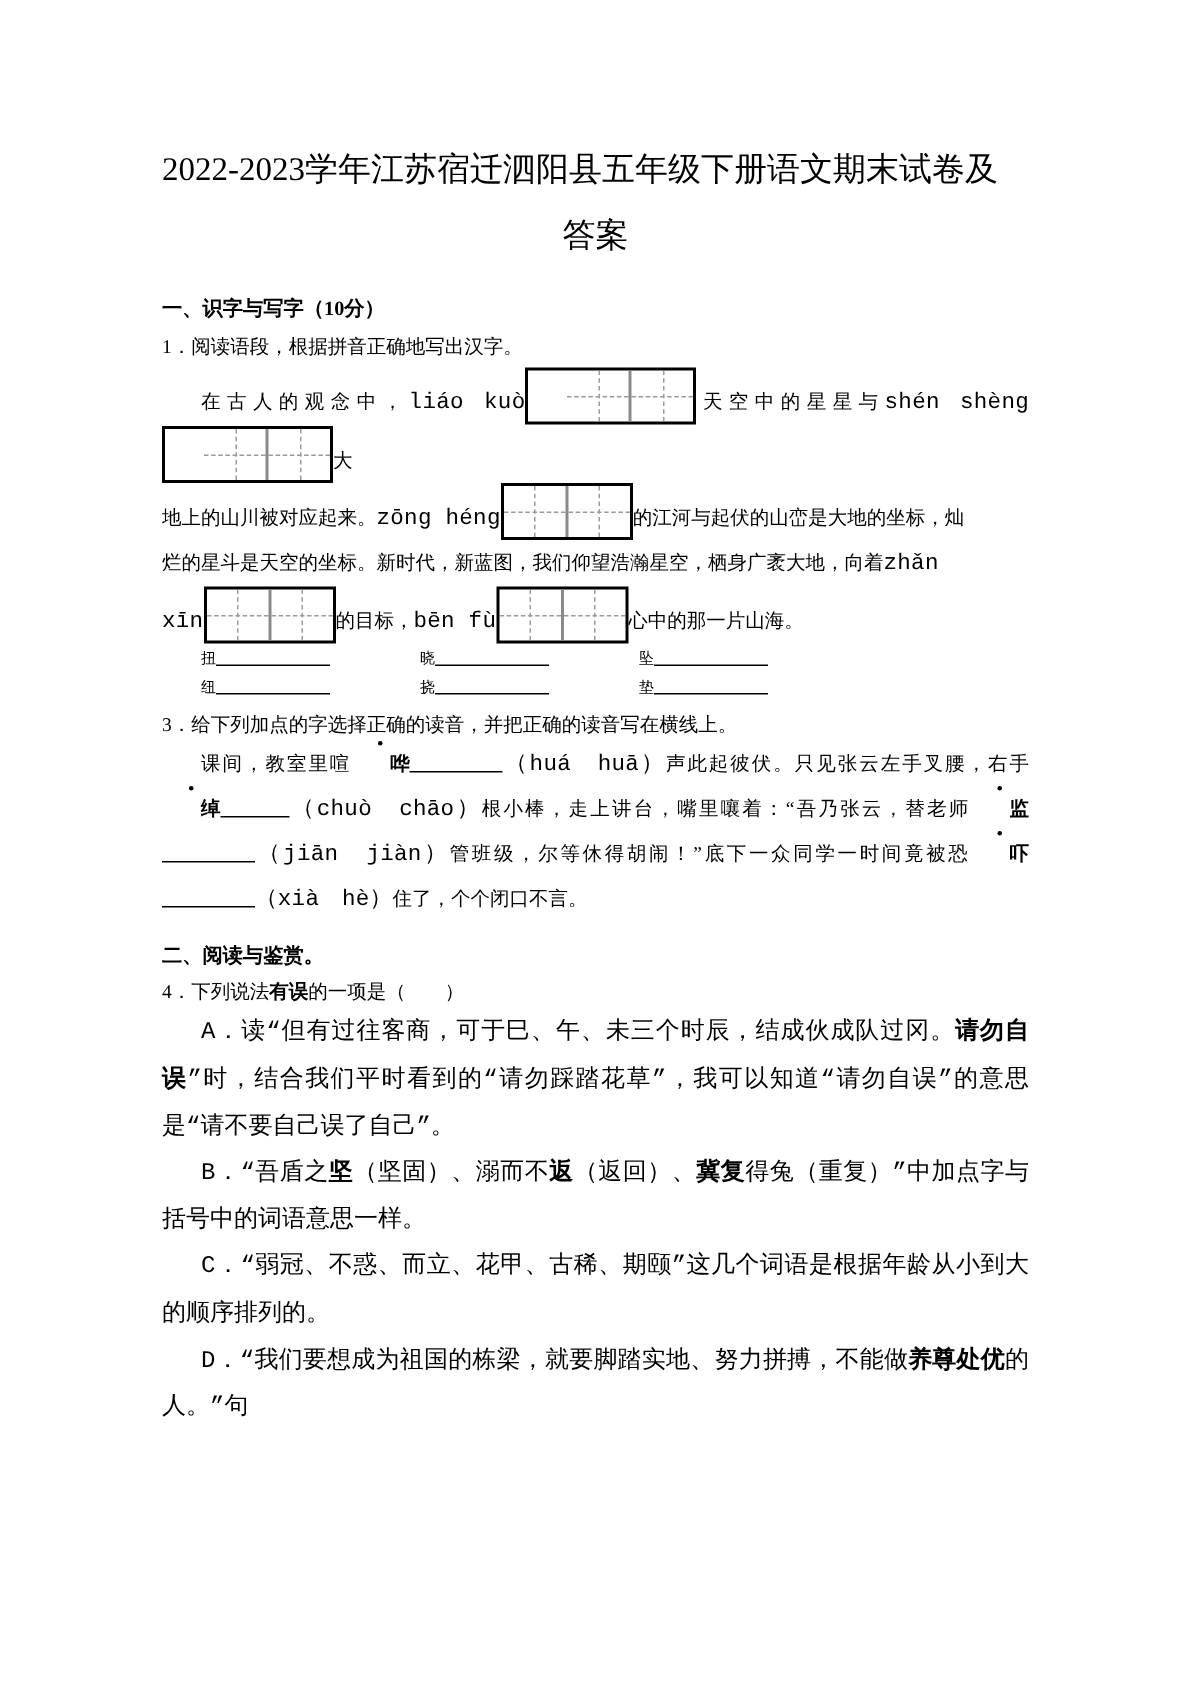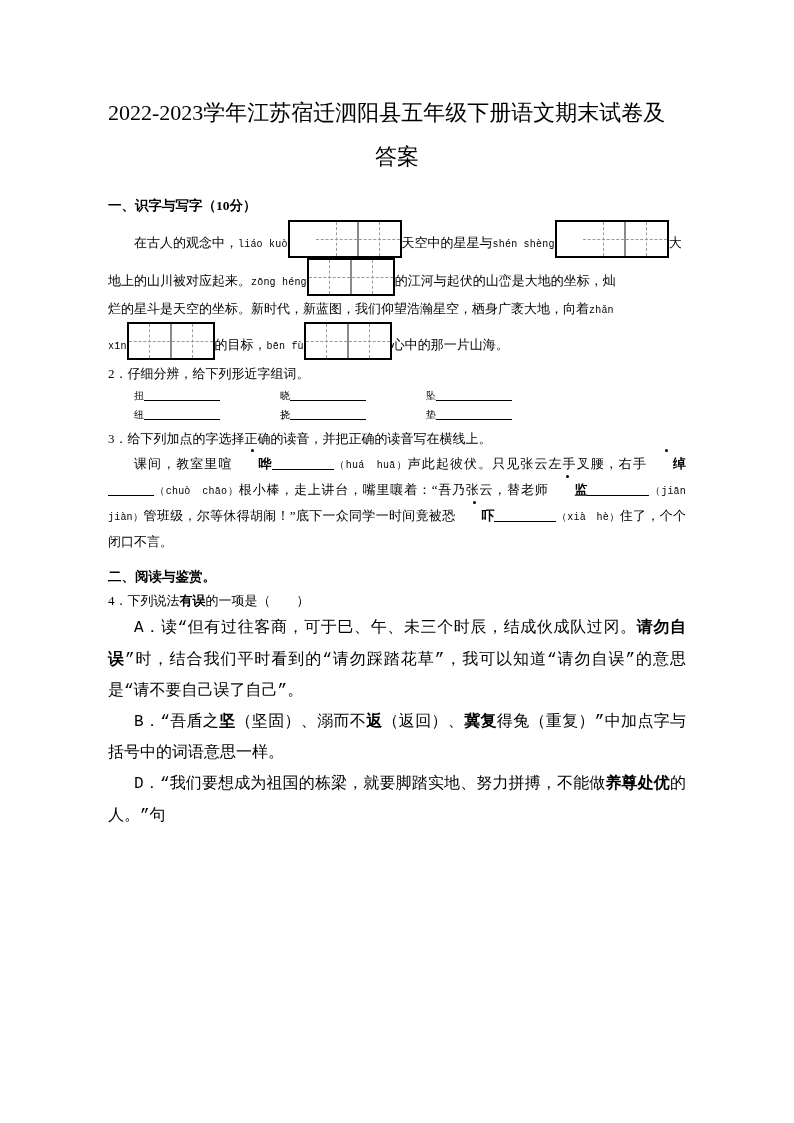--- a/index.html
+++ b/index.html
@@ -70,21 +70,21 @@
     text-indent: 26px;
     text-align: justify;
     text-justify: inter-ideograph;
     font-family: Liberation Mono, monospace;
   }
   b, .bold { font-weight: bold; }
 
   
   .py {
     font-family: "Liberation Mono", "DejaVu Sans Mono", monospace;
-    font-size: 10px;
+    font-size: 15px;
     letter-spacing: 0.2px;
   }
 
   
   .dotchar {
     position: relative;
     font-weight: bold;
     display: inline-block;
   }
   .dotchar::after {
@@ -167,38 +167,38 @@
 
 <div class="page">
 
   <div class="doc-title">
     <span>2022-2023学年江苏宿迁泗阳县五年级下册语文期末试卷及</span>
     <span class="l2">答案</span>
   </div>
 
   <div class="sec-head">一、识字与写字（10分）</div>
 
+  <div class="q">1．阅读语段，根据拼音正确地写出汉字。</div>
 
   <div class="para indent linegroup">
     <span>在古人的观念中，</span><span class="py">liáo kuò</span><span class="tzg"><span class="cell"></span><span class="cell"></span></span><span>天空中的星星与</span><span class="py">shén shèng</span><span class="tzg"><span class="cell"></span><span class="cell"></span></span><span>大</span>
   </div>
 
   <div class="para">
     <span>地上的山川被对应起来。</span><span class="py">zōng héng</span><span class="tzg"><span class="cell"></span><span class="cell"></span></span><span>的江河与起伏的山峦是大地的坐标，灿</span>
   </div>
 
   <div class="para">
     <span>烂的星斗是天空的坐标。新时代，新蓝图，我们仰望浩瀚星空，栖身广袤大地，向着</span><span class="py">zhǎn</span>
   </div>
 
   <div class="para">
     <span class="py">xīn</span><span class="tzg"><span class="cell"></span><span class="cell"></span></span><span>的目标，</span><span class="py">bēn fù</span><span class="tzg"><span class="cell"></span><span class="cell"></span></span><span>心中的那一片山海。</span>
   </div>
 
-  <div class="q">2．仔细分辨，给下列形近字组词。</div>
 
   <div class="pairrow">
     <span class="slot"><span>扭</span><span class="blank"></span></span><span class="slot"><span>晓</span><span class="blank"></span></span><span class="slot"><span>坠</span><span class="blank"></span></span>
   </div>
 
   <div class="pairrow">
     <span class="slot"><span>纽</span><span class="blank"></span></span><span class="slot"><span>挠</span><span class="blank"></span></span><span class="slot"><span>垫</span><span class="blank"></span></span>
   </div>
 
   <div class="q">3．给下列加点的字选择正确的读音，并把正确的读音写在横线上。</div>
@@ -214,18 +214,21 @@
   </div>
 
   <div class="opt">
     <span>A．</span><span>读“但有过往客商，可于巳、午、未三个时辰，结成伙成队过冈。</span><b>请勿自误</b><span>”时，结合我们平时看到的“请勿踩踏花草”，我可以知道“请勿自误”的意思是“请不要自己误了自己”。</span>
   </div>
 
   <div class="opt">
     <span>B．</span><span>“吾盾之</span><b>坚</b><span>（坚固）、溺而不</span><b>返</b><span>（返回）、</span><b>冀复</b><span>得兔（重复）”中加点字与括号中的词语意思一样。</span>
   </div>
 
+  <div class="opt">
+    <span>C．</span><span>“弱冠、不惑、而立、花甲、古稀、期颐”这几个词语是根据年龄从小到大的顺序排列的。</span>
+  </div>
 
   <div class="opt">
     <span>D．</span><span>“我们要想成为祖国的栋梁，就要脚踏实地、努力拼搏，不能做</span><b>养尊处优</b><span>的人。”句</span>
   </div>
 
 </div>
 
 </body></html>

